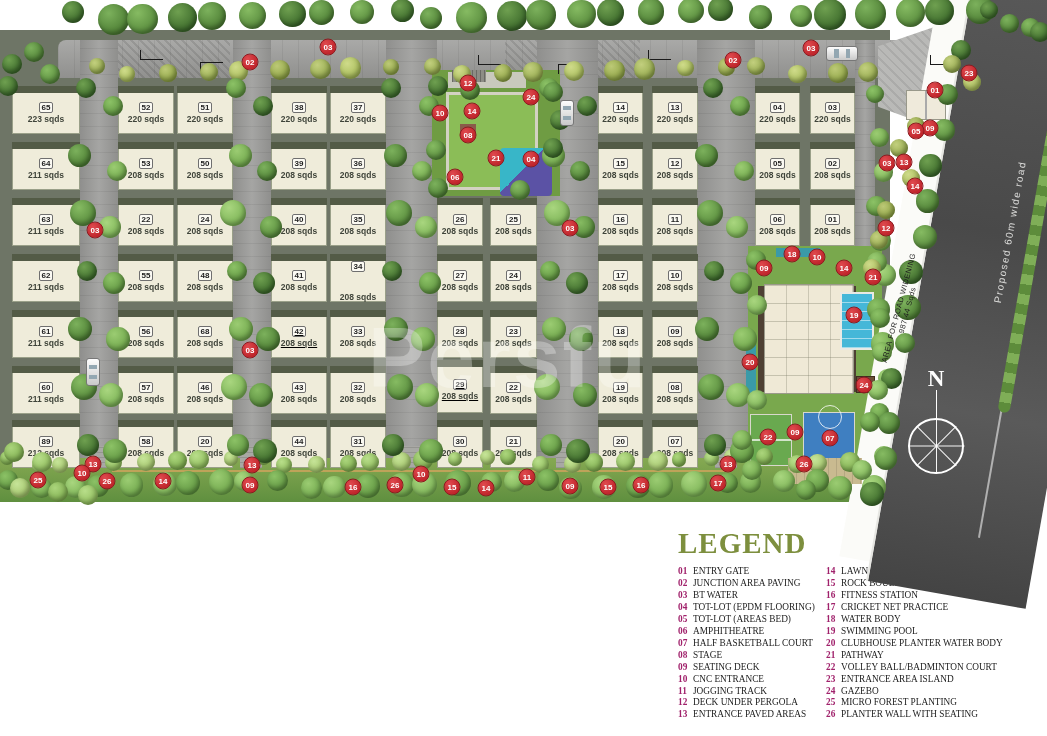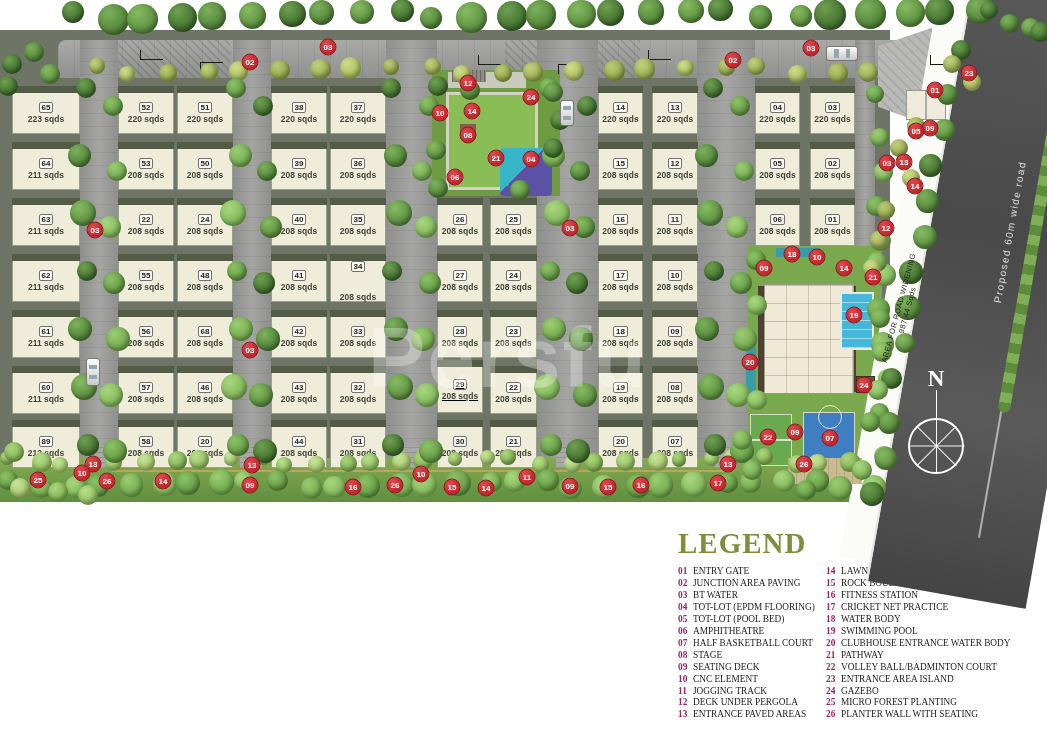--- a/index.html
+++ b/index.html
@@ -282,21 +282,21 @@
                <span class="area">208 sqds</span>
         </div>
         <div class="abs plot" style="left: 271px; top: 198px; width: 56px; height: 48px;">
           <span class="num">40</span>
                <span class="area">208 sqds</span>
         </div>
         <div class="abs plot" style="left: 271px; top: 254px; width: 56px; height: 48px;">
           <span class="num">41</span>
                <span class="area">208 sqds</span>
         </div>
-        <div class="abs plot" style="left: 271px; top: 310px; width: 56px; height: 48px;">
+        <div class="abs plot" style="left: 271px; top: 310px; width: 56px; height: 48px; text-decoration: underline;">
           <span class="num">42</span>
                <span class="area">208 sqds</span>
         </div>
         <div class="abs plot" style="left: 271px; top: 366px; width: 56px; height: 48px;">
           <span class="num">43</span>
                <span class="area">208 sqds</span>
         </div>
         <div class="abs plot" style="left: 271px; top: 420px; width: 56px; height: 48px;">
           <span class="num">44</span>
                <span class="area">208 sqds</span>
@@ -778,41 +778,41 @@
           <div class="li">
             <span class="no">03</span>
                    <span class="tx">BT WATER</span>
           </div>
           <div class="li">
             <span class="no">04</span>
                    <span class="tx">TOT-LOT (EPDM FLOORING)</span>
           </div>
           <div class="li">
             <span class="no">05</span>
-                   <span class="tx">TOT-LOT (POOL BED)</span>
+                   <span class="tx">TOT-LOT (AREAS BED)</span>
           </div>
           <div class="li">
             <span class="no">06</span>
                    <span class="tx">AMPHITHEATRE</span>
           </div>
           <div class="li">
             <span class="no">07</span>
                    <span class="tx">HALF BASKETBALL COURT</span>
           </div>
           <div class="li">
             <span class="no">08</span>
                    <span class="tx">STAGE</span>
           </div>
           <div class="li">
             <span class="no">09</span>
                    <span class="tx">SEATING DECK</span>
           </div>
           <div class="li">
             <span class="no">10</span>
-                   <span class="tx">CNC ELEMENT</span>
+                   <span class="tx">CNC ENTRANCE</span>
           </div>
           <div class="li">
             <span class="no">11</span>
                    <span class="tx">JOGGING TRACK</span>
           </div>
           <div class="li">
             <span class="no">12</span>
                    <span class="tx">DECK UNDER PERGOLA</span>
           </div>
           <div class="li">
@@ -840,21 +840,21 @@
           <div class="li">
             <span class="no">18</span>
                    <span class="tx">WATER BODY</span>
           </div>
           <div class="li">
             <span class="no">19</span>
                    <span class="tx">SWIMMING POOL</span>
           </div>
           <div class="li">
             <span class="no">20</span>
-                   <span class="tx">CLUBHOUSE ENTRANCE WATER BODY</span>
+                   <span class="tx">CLUBHOUSE PLANTER WATER BODY</span>
           </div>
           <div class="li">
             <span class="no">21</span>
                    <span class="tx">PATHWAY</span>
           </div>
           <div class="li">
             <span class="no">22</span>
                    <span class="tx">VOLLEY BALL/BADMINTON COURT</span>
           </div>
           <div class="li">

